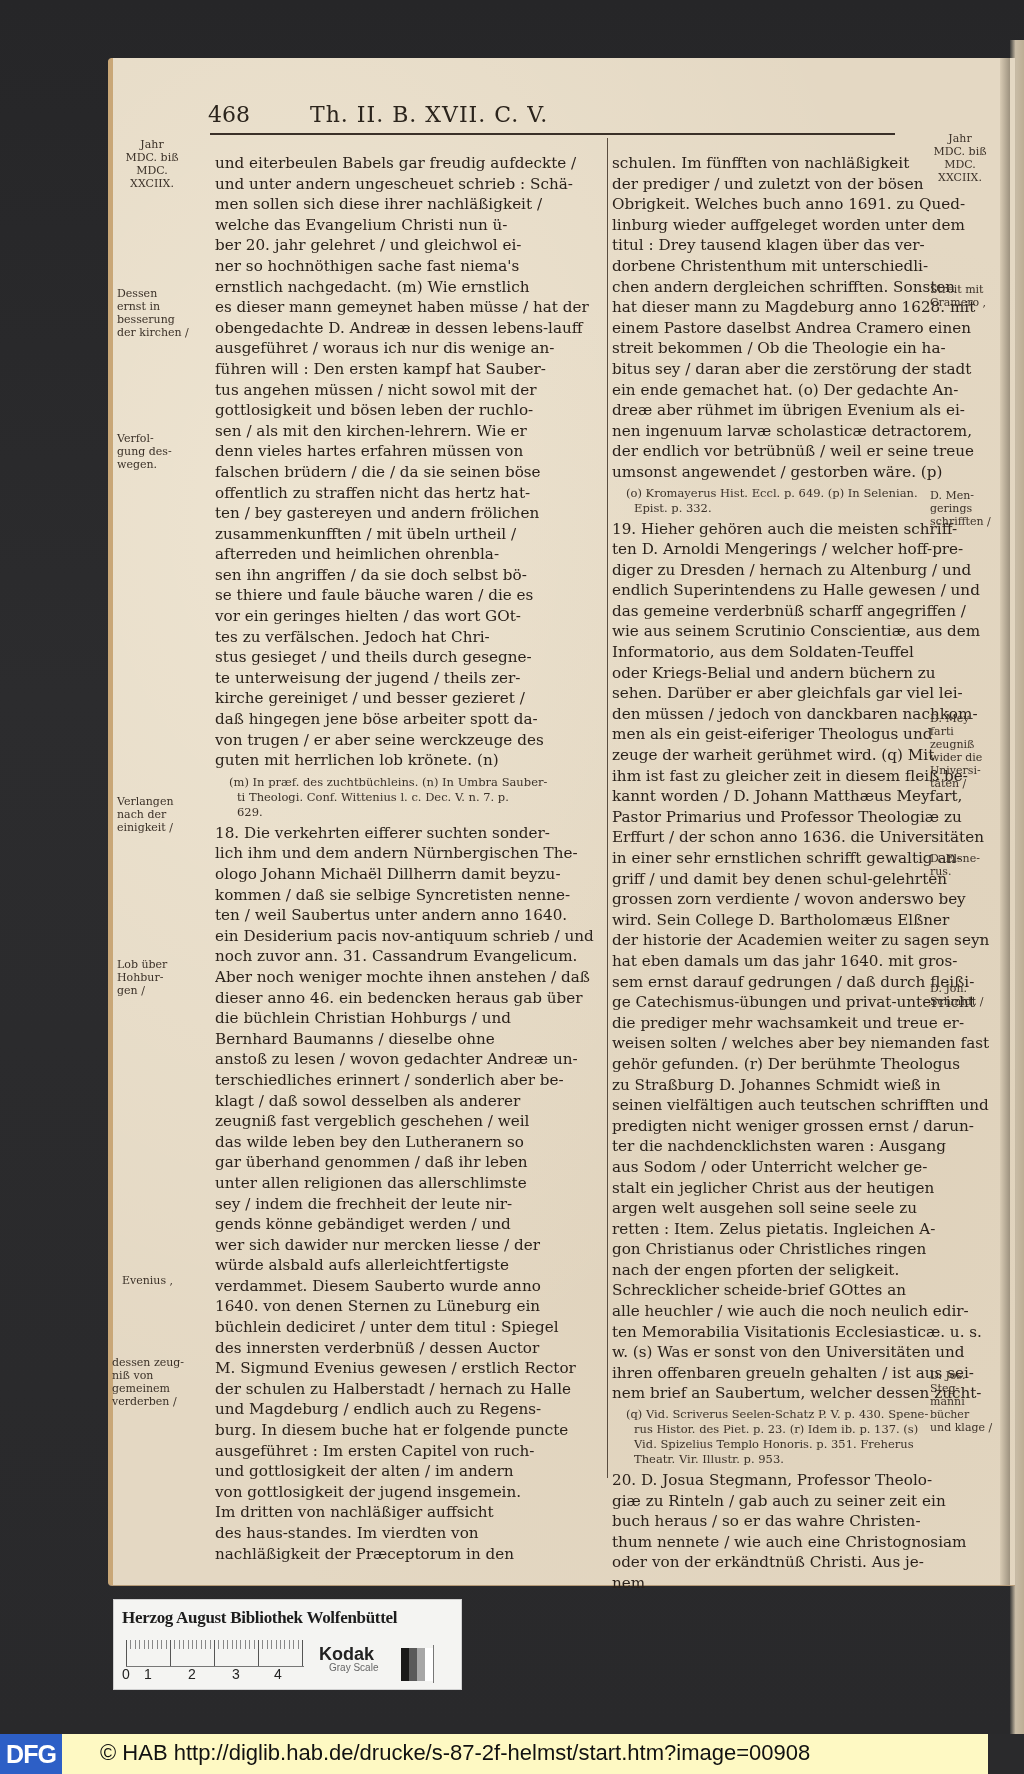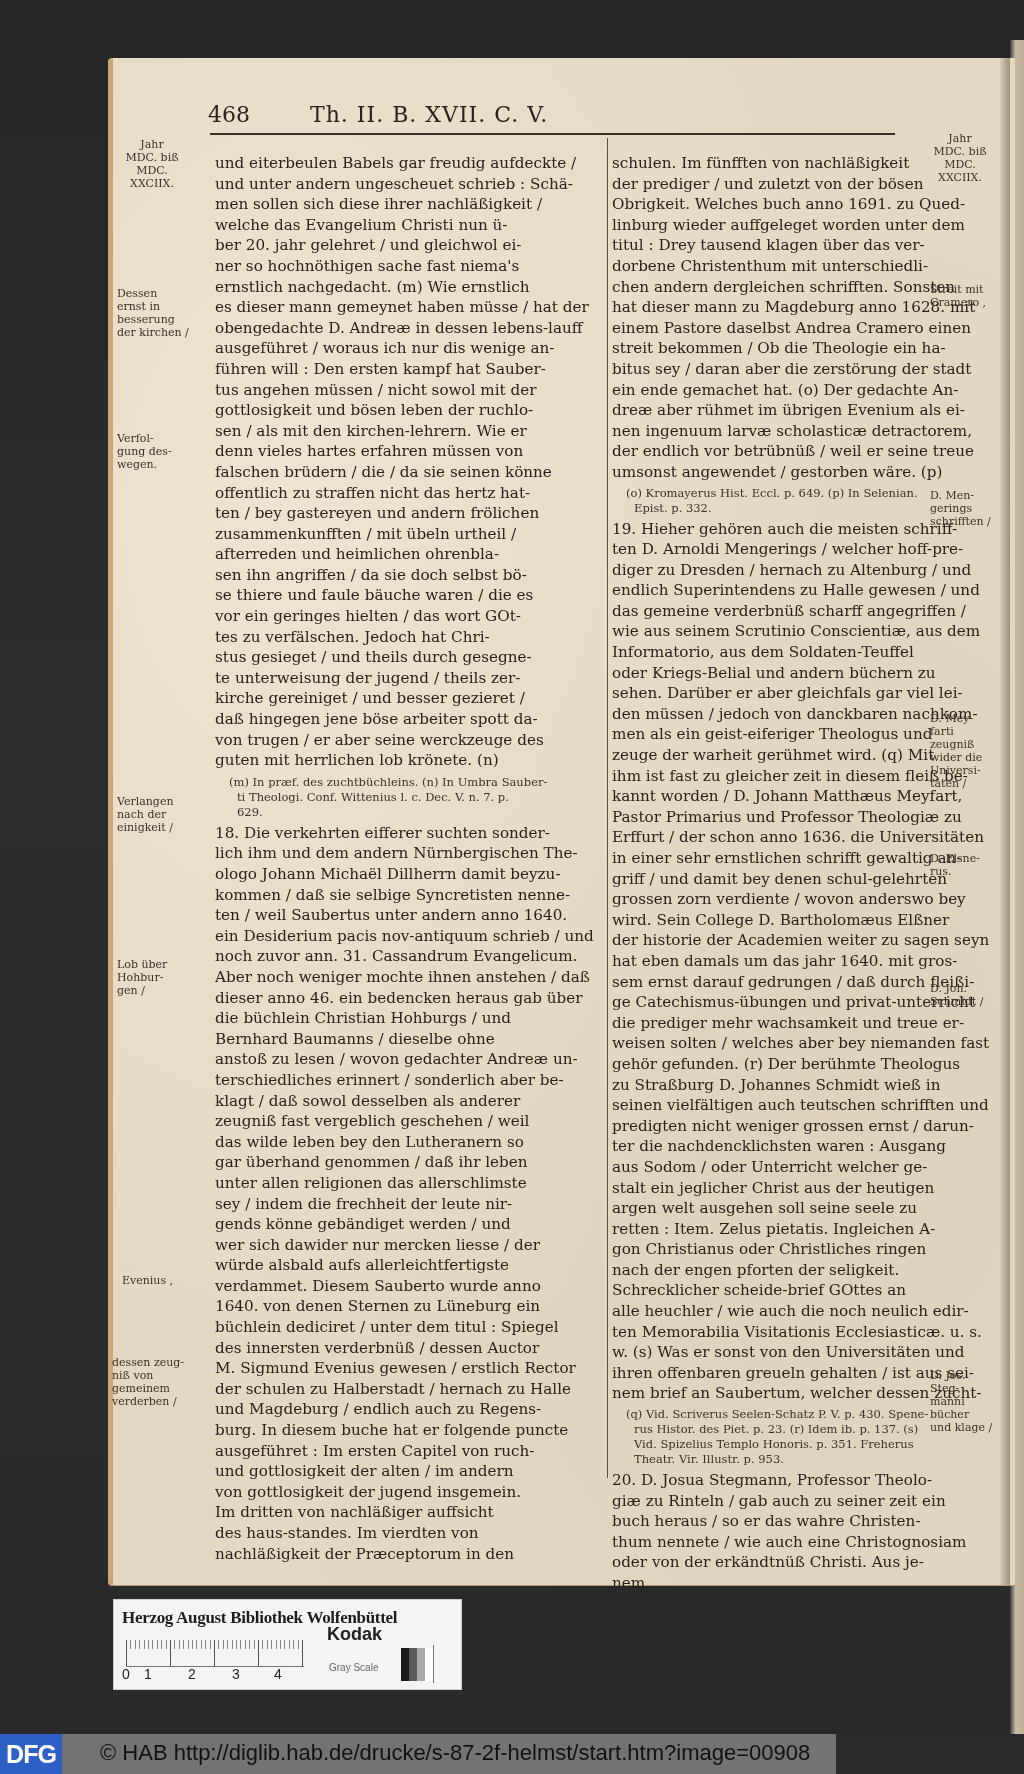--- a/index.html
+++ b/index.html
@@ -68,27 +68,27 @@
   }
   .ruler {
     position:absolute; left:12px; top:40px; width:178px; height:26px;
     border-bottom:1px solid #777;
     background-image:repeating-linear-gradient(90deg,#888 0 1px,transparent 1px 4.4px);
     background-size:100% 9px; background-repeat:no-repeat; background-position:0 0;
   }
   .ruler .major { position:absolute; top:0; width:1px; height:26px; background:#555; }
   .ruler-nums { position:absolute; left:8px; top:66px; width:200px; font-family:"Liberation Sans", sans-serif; font-size:14px; color:#222; }
   .ruler-nums span { position:absolute; }
-  .kodak { position:absolute; left:205px; top:24px; font-family:"Liberation Sans", sans-serif; font-weight:bold; font-size:18px; color:#222;margin-left:8px; }
+  .kodak { position:absolute; left:205px; top:44px; font-family:"Liberation Sans", sans-serif; font-weight:bold; font-size:18px; color:#222; }
   .grayscale-txt { position:absolute; left:215px; top:62px; font-family:"Liberation Sans", sans-serif; font-size:10px; color:#666; }
   .swatches { position:absolute; left:287px; top:48px; height:33px; display:flex; }
   .swatches div { width:8px; height:33px; }
   .swatch-end { position:absolute; left:319px; top:45px; width:1px; height:38px; background:#777; }
   .footer-bar {
-    position:absolute; left:0; top:1734px; width:836px; height:40px; background:#737373;
+    position:absolute; left:0; top:1734px; width:988px; height:40px; background:#fef9c3;
   }
   .dfg-logo {
     position:absolute; left:0; top:0; width:62px; height:40px; background:#2d5fc6;
     color:#fff; font-family:"Liberation Sans", sans-serif; font-weight:bold; font-size:25px;
     line-height:40px; text-align:center; letter-spacing:-1px;
   }
   .footer-text {
     position:absolute; left:100px; top:6px; font-family:"Liberation Sans", sans-serif;
     font-size:22px; color:#111;
   }
@@ -116,21 +116,21 @@
     <span class="ln">ner so hochnöthigen sache fast niema's</span>
     <span class="ln">ernstlich nachgedacht. (m) Wie ernstlich</span>
     <span class="ln">es dieser mann gemeynet haben müsse / hat der</span>
     <span class="ln">obengedachte D. Andreæ in dessen lebens-lauff</span>
     <span class="ln">ausgeführet / woraus ich nur dis wenige an-</span>
     <span class="ln">führen will : Den ersten kampf hat Sauber-</span>
     <span class="ln">tus angehen müssen / nicht sowol mit der</span>
     <span class="ln">gottlosigkeit und bösen leben der ruchlo-</span>
     <span class="ln">sen / als mit den kirchen-lehrern. Wie er</span>
     <span class="ln">denn vieles hartes erfahren müssen von</span>
-    <span class="ln">falschen brüdern / die / da sie seinen könne</span>
+    <span class="ln">falschen brüdern / die / da sie seinen böse</span>
     <span class="ln">offentlich zu straffen nicht das hertz hat-</span>
     <span class="ln">ten / bey gastereyen und andern frölichen</span>
     <span class="ln">zusammenkunfften / mit übeln urtheil /</span>
     <span class="ln">afterreden und heimlichen ohrenbla-</span>
     <span class="ln">sen ihn angriffen / da sie doch selbst bö-</span>
     <span class="ln">se thiere und faule bäuche waren / die es</span>
     <span class="ln">vor ein geringes hielten / das wort GOt-</span>
     <span class="ln">tes zu verfälschen. Jedoch hat Chri-</span>
     <span class="ln">stus gesieget / und theils durch gesegne-</span>
     <span class="ln">te unterweisung der jugend / theils zer-</span>

